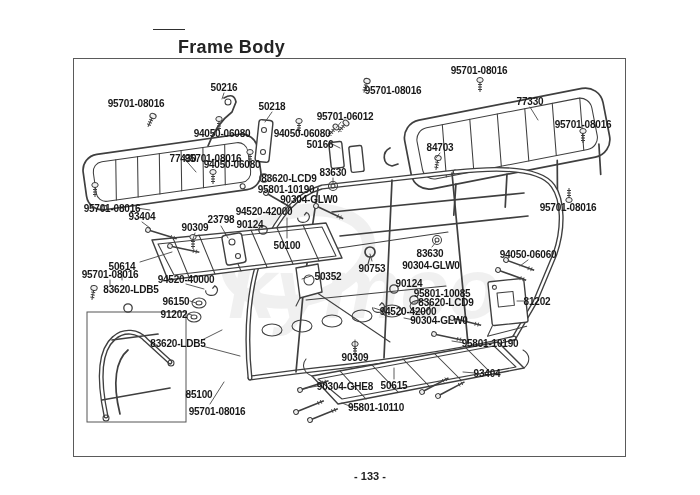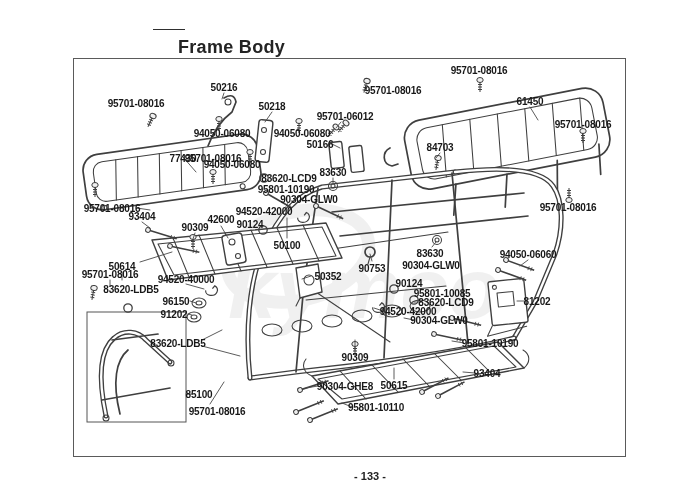--- a/index.html
+++ b/index.html
@@ -254,39 +254,39 @@
       <path class="thin" d="M224,382 L210,404"></path>
     </g>
   </svg>
 
   <div class="labels-layer">
       <div class="part-label" style="left: 136px; top: 103px;">95701-08016</div>
       <div class="part-label" style="left: 224px; top: 87px;">50216</div>
       <div class="part-label" style="left: 272px; top: 106px;">50218</div>
       <div class="part-label" style="left: 479px; top: 70px;">95701-08016</div>
       <div class="part-label" style="left: 393px; top: 90px;">95701-08016</div>
-      <div class="part-label" style="left: 530px; top: 101px;">61450</div>
+      <div class="part-label" style="left: 530px; top: 101px;">77330</div>
       <div class="part-label" style="left: 341px; top: 116px; padding-left: 8px;">95701-06012</div>
       <div class="part-label" style="left: 583px; top: 124px;">95701-08016</div>
       <div class="part-label" style="left: 222px; top: 133px;">94050-06080</div>
       <div class="part-label" style="left: 302px; top: 133px;">94050-06080</div>
       <div class="part-label" style="left: 320px; top: 144px;">50166</div>
       <div class="part-label" style="left: 440px; top: 147px;">84703</div>
       <div class="part-label" style="left: 183px; top: 158px;">77430</div>
       <div class="part-label" style="left: 213px; top: 158px;">95701-08016</div>
       <div class="part-label" style="left: 232px; top: 164px;">94050-06080</div>
       <div class="part-label" style="left: 333px; top: 172px;">83630</div>
       <div class="part-label" style="left: 289px; top: 178px;">83620-LCD9</div>
       <div class="part-label" style="left: 286px; top: 189px;">95801-10190</div>
       <div class="part-label" style="left: 309px; top: 199px;">90304-GLW0</div>
       <div class="part-label" style="left: 568px; top: 207px;">95701-08016</div>
       <div class="part-label" style="left: 112px; top: 208px;">95701-08016</div>
       <div class="part-label" style="left: 142px; top: 216px;">93404</div>
       <div class="part-label" style="left: 264px; top: 211px;">94520-42000</div>
-      <div class="part-label" style="left: 221px; top: 219px;">42600</div>
+      <div class="part-label" style="left: 221px; top: 219px;">23798</div>
       <div class="part-label" style="left: 250px; top: 224px;">90124</div>
       <div class="part-label" style="left: 195px; top: 227px;">90309</div>
       <div class="part-label" style="left: 287px; top: 245px;">50100</div>
       <div class="part-label" style="left: 430px; top: 253px;">83630</div>
       <div class="part-label" style="left: 528px; top: 254px;">94050-06060</div>
       <div class="part-label" style="left: 431px; top: 265px;">90304-GLW0</div>
       <div class="part-label" style="left: 122px; top: 266px;">50614</div>
       <div class="part-label" style="left: 372px; top: 268px;">90753</div>
       <div class="part-label" style="left: 110px; top: 274px;">95701-08016</div>
       <div class="part-label" style="left: 328px; top: 276px;">50352</div>

